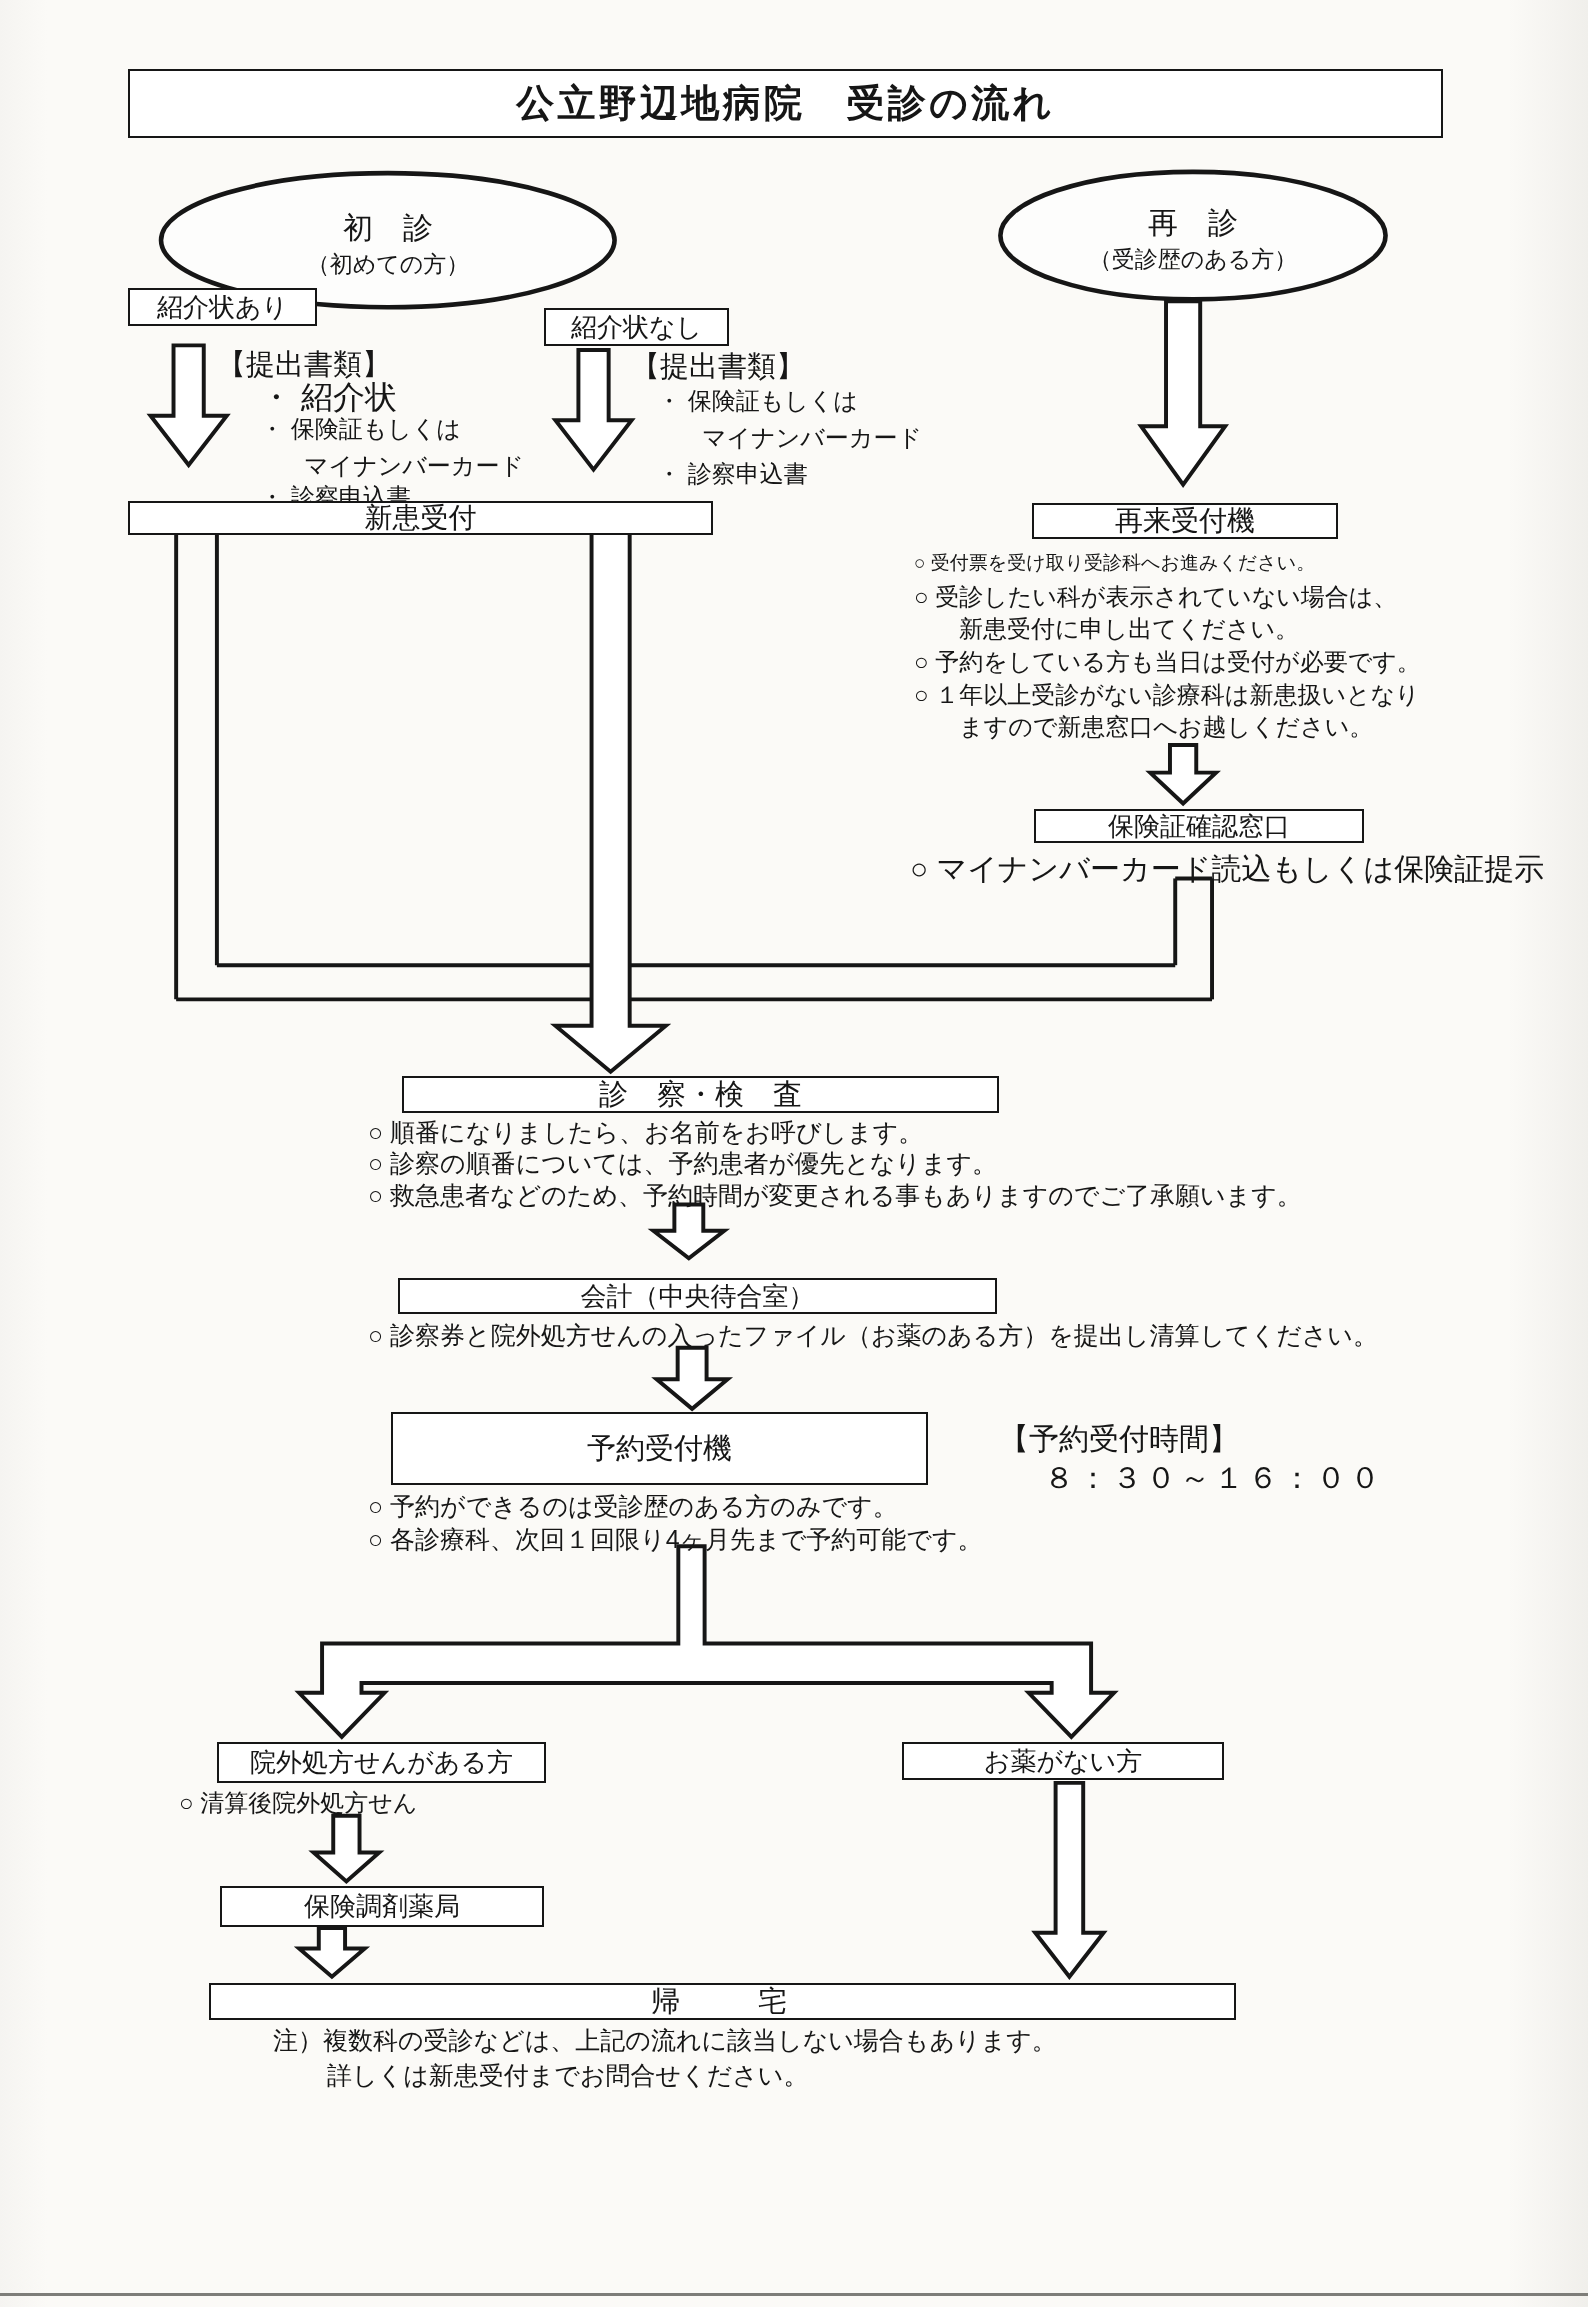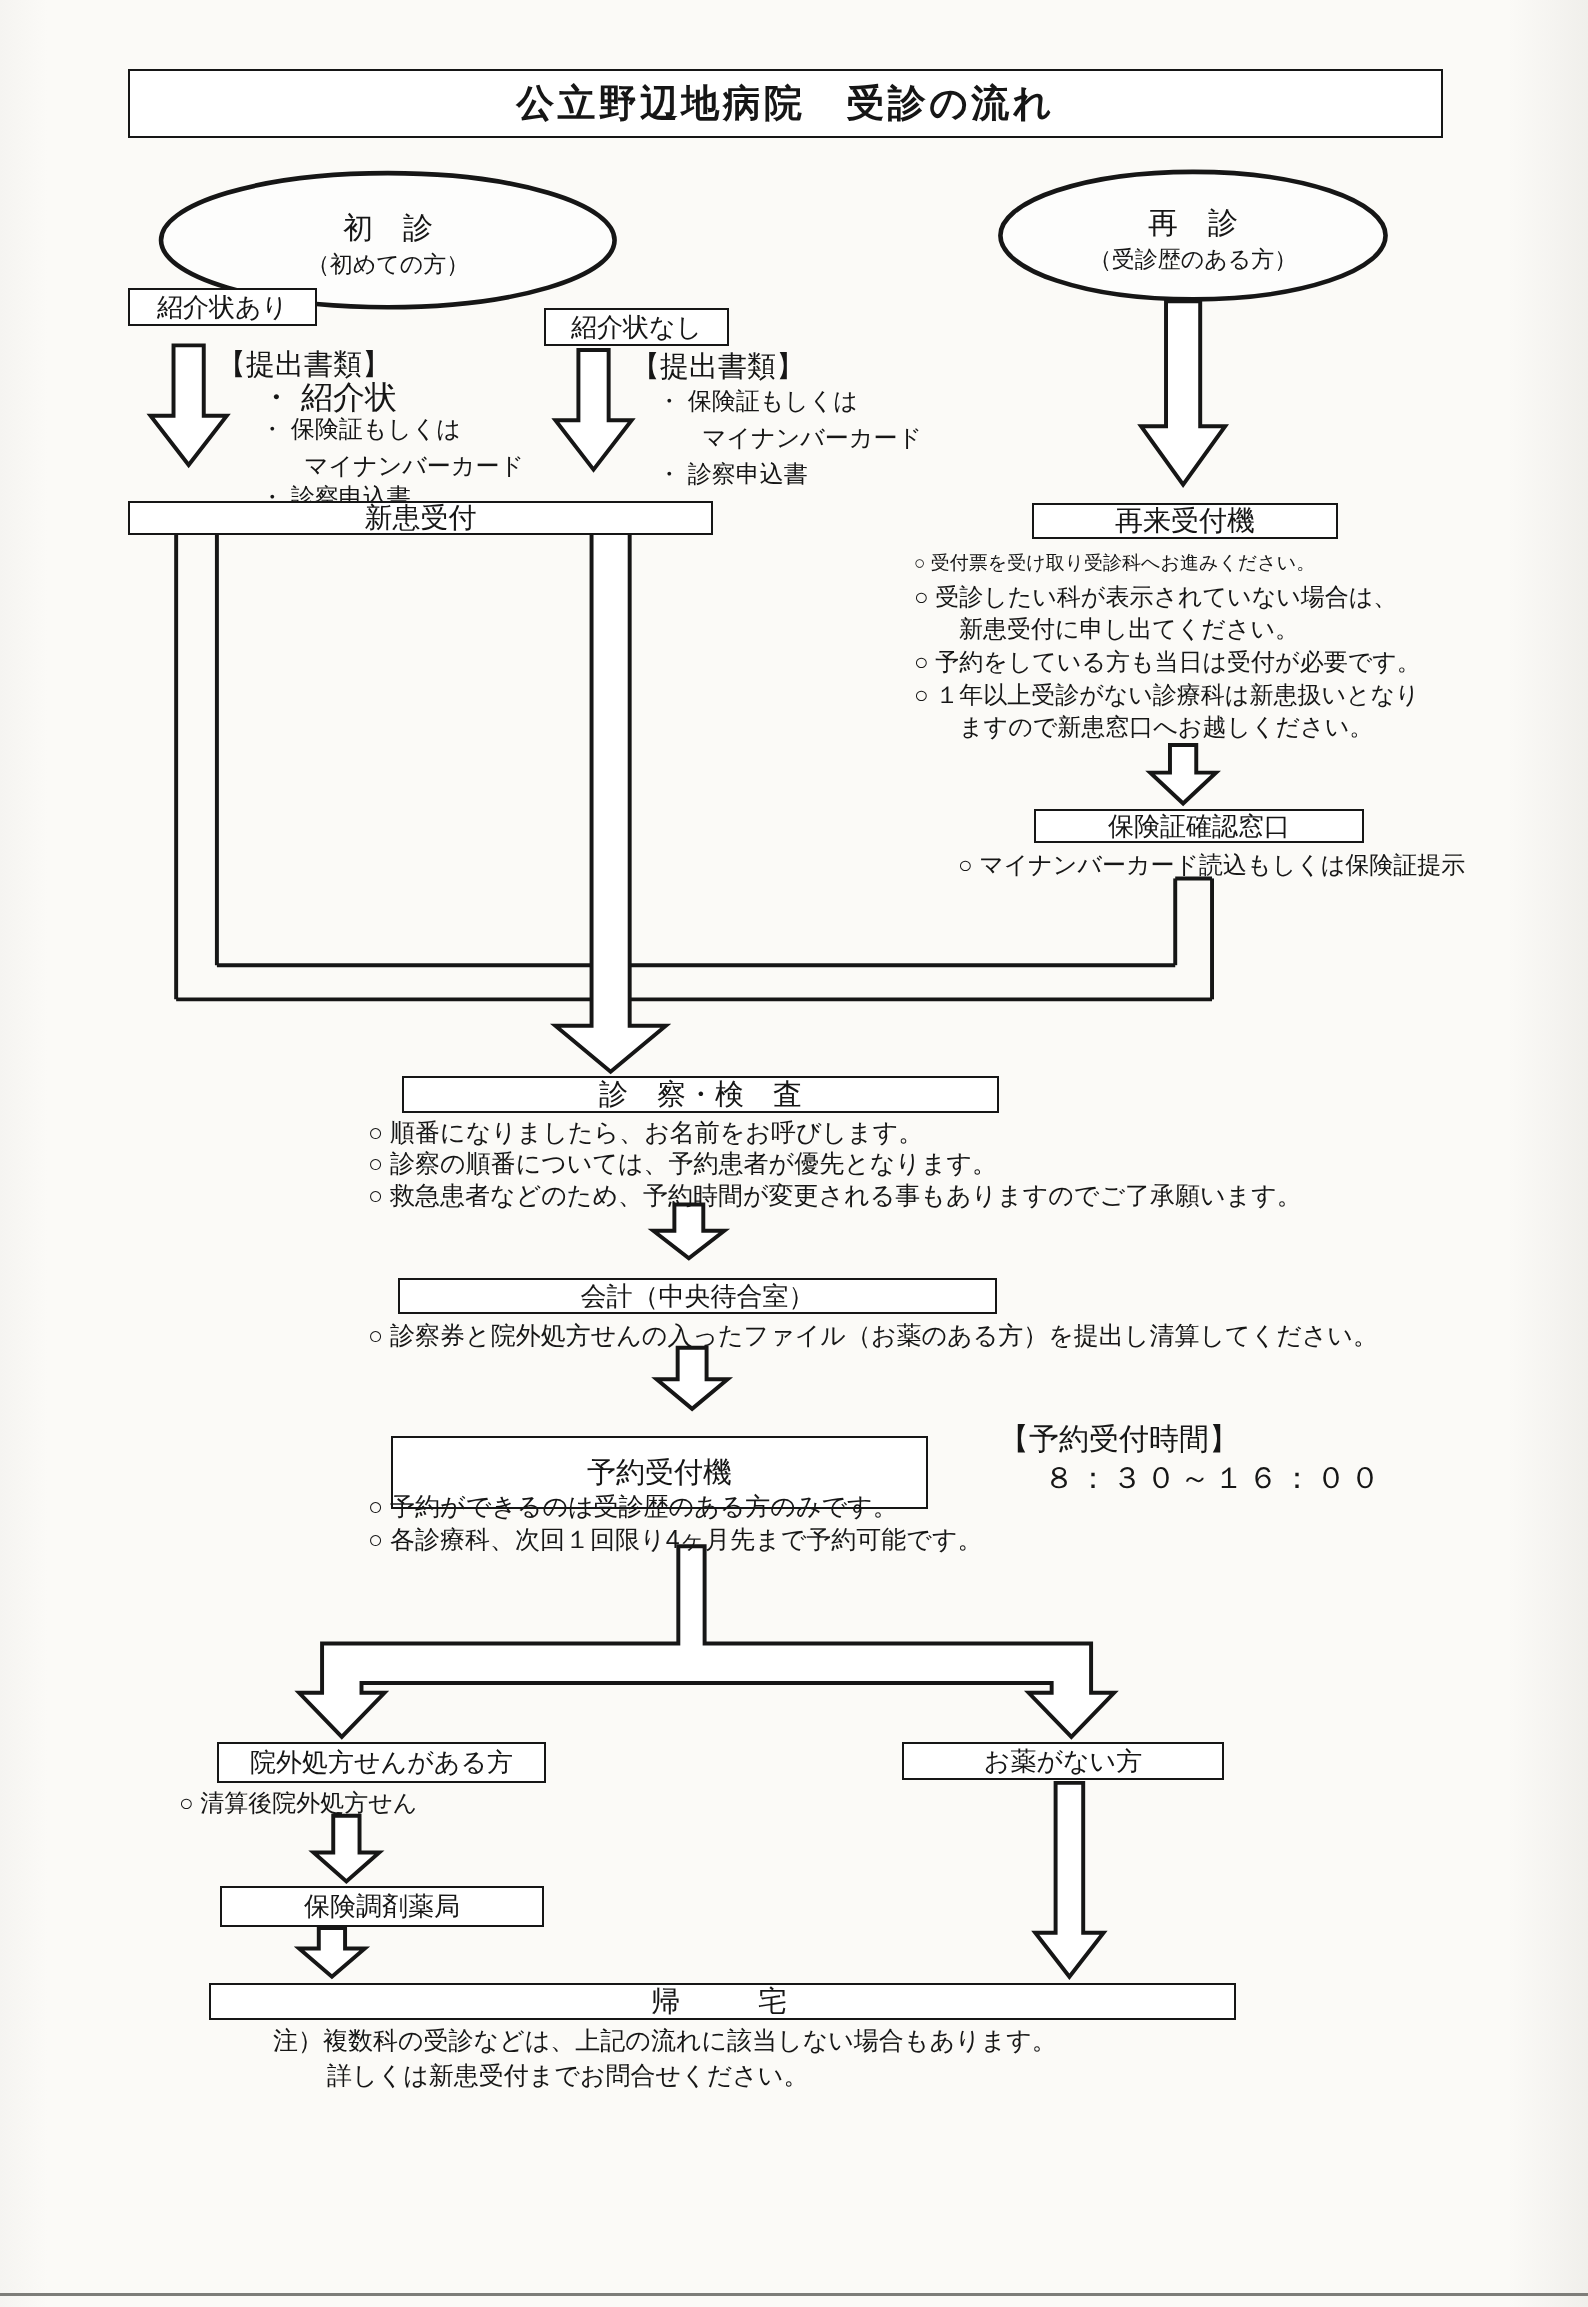--- a/index.html
+++ b/index.html
@@ -81,31 +81,31 @@
   <div class="box" style="left:1032px;top:503px;width:306px;height:36px;font-size:28px;">再来受付機</div>
 
   <div class="txt" style="left:914px;top:550px;font-size:19px;">○ 受付票を受け取り受診科へお進みください。</div>
   <div class="txt" style="left:914px;top:581px;font-size:24px;">○ 受診したい科が表示されていない場合は、</div>
   <div class="txt" style="left:959px;top:613px;font-size:24px;">新患受付に申し出てください。</div>
   <div class="txt" style="left:914px;top:646px;font-size:24px;">○ 予約をしている方も当日は受付が必要です。</div>
   <div class="txt" style="left:914px;top:679px;font-size:24px;">○ １年以上受診がない診療科は新患扱いとなり</div>
   <div class="txt" style="left:959px;top:711px;font-size:24px;">ますので新患窓口へお越しください。</div>
 
   <div class="box" style="left:1034px;top:809px;width:330px;height:34px;font-size:26px;">保険証確認窓口</div>
-  <div class="txt" style="left:910px;top:849px;font-size:24px;margin-left:48px;">○ マイナンバーカード読込もしくは保険証提示</div>
+  <div class="txt" style="left:910px;top:849px;font-size:30px;">○ マイナンバーカード読込もしくは保険証提示</div>
 
   <div class="box" style="left:402px;top:1076px;width:597px;height:37px;font-size:29px;">診　察・検　査</div>
   <div class="txt" style="left:368px;top:1116px;font-size:25px;">○ 順番になりましたら、お名前をお呼びします。</div>
   <div class="txt" style="left:368px;top:1147px;font-size:25px;">○ 診察の順番については、予約患者が優先となります。</div>
   <div class="txt" style="left:368px;top:1179px;font-size:25px;">○ 救急患者などのため、予約時間が変更される事もありますのでご了承願います。</div>
 
   <div class="box" style="left:398px;top:1278px;width:599px;height:36px;font-size:26px;">会計（中央待合室）</div>
   <div class="txt" style="left:368px;top:1319px;font-size:25px;">○ 診察券と院外処方せんの入ったファイル（お薬のある方）を提出し清算してください。</div>
 
-  <div class="box" style="left:391px;top:1412px;width:537px;height:73px;font-size:29px;margin-top:24px;">予約受付機</div>
+  <div class="box" style="left:391px;top:1412px;width:537px;height:73px;font-size:29px;">予約受付機</div>
   <div class="txt" style="left:999px;top:1419px;font-size:30px;">【予約受付時間】</div>
   <div class="txt" style="left:1044px;top:1458px;font-size:30px;letter-spacing:4px;">８：３０～１６：００</div>
   <div class="txt" style="left:368px;top:1490px;font-size:25px;">○ 予約ができるのは受診歴のある方のみです。</div>
   <div class="txt" style="left:368px;top:1523px;font-size:25px;">○ 各診療科、次回１回限り4ヶ月先まで予約可能です。</div>
 
   <div class="box" style="left:217px;top:1742px;width:329px;height:41px;font-size:26px;">院外処方せんがある方</div>
   <div class="box" style="left:902px;top:1742px;width:322px;height:38px;font-size:26px;">お薬がない方</div>
   <div class="txt" style="left:179px;top:1787px;font-size:24px;">○ 清算後院外処方せん</div>
   <div class="box" style="left:220px;top:1886px;width:324px;height:41px;font-size:26px;">保険調剤薬局</div>
 

